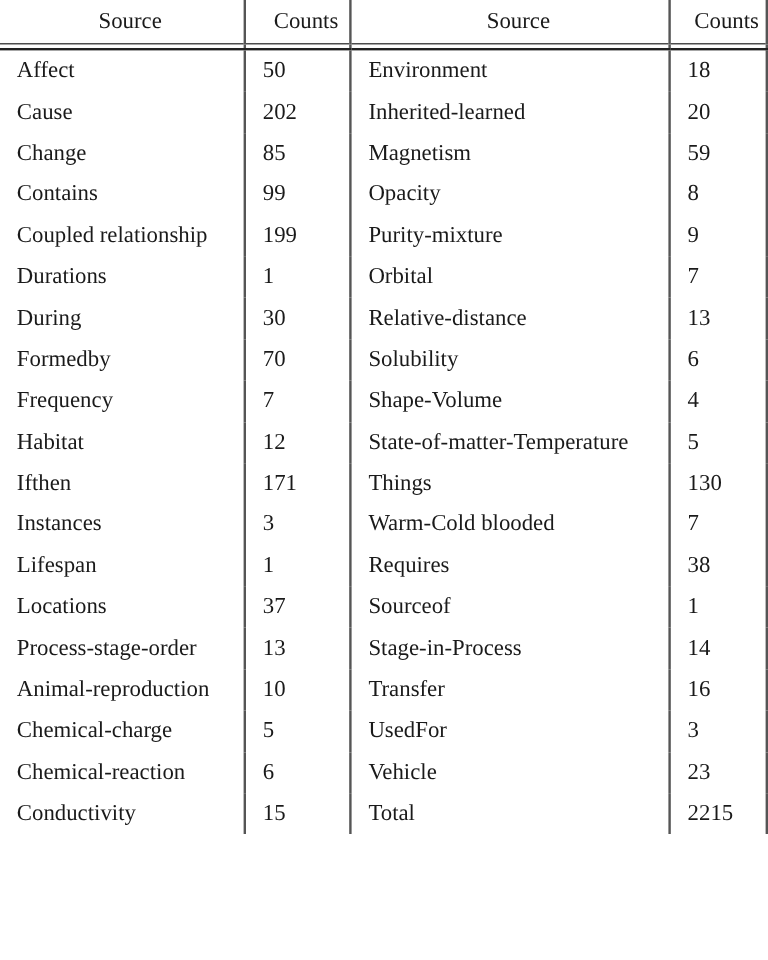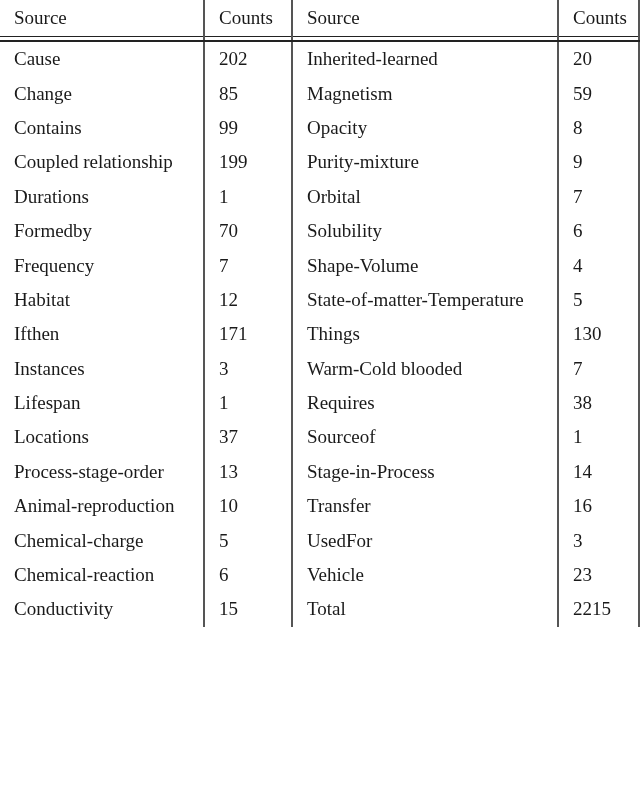--- a/index.html
+++ b/index.html
@@ -1,21 +1,21 @@
 <!DOCTYPE html>
 <html><head>
 <meta charset="utf-8">
 <style>
   html, body { margin: 0; padding: 0; background: #ffffff; }
   body { width: 640px; height: 800px; overflow: hidden; position: relative;
          font-family: "Liberation Serif", "DejaVu Serif", serif; color: #1a1a1a; }
   .tbl { position: absolute; left: 0; top: 0; width: 640px; border-collapse: collapse; table-layout: fixed; }
   .tbl td, .tbl th { font-size: 19px; font-weight: normal; text-align: left; padding: 0 0 0 14px;
                      height: 34.4px; line-height: 34px; white-space: nowrap; overflow: hidden; }
-  .tbl thead th { height: 35px; line-height: 36px; }
+  .tbl thead th { height: 35px; line-height: 36px; text-align: center; }
   .c1 { width: 189px; }
   .c2 { width: 72px; border-left: 2px solid #555; }
   .c3 { width: 250px; border-left: 2px solid #555; }
   .c4 { border-left: 2px solid #555; border-right: 2px solid #555; }
   .tbl thead tr { border-bottom: 1px solid #222; }
   .dbl { height: 0; }
   .dbl td { height: 3px; padding: 0; line-height: 0; border-bottom: 2px solid #222; }
   .bold { font-weight: normal; }
 </style>
 </head>
@@ -31,20 +31,26 @@
     </tr>
   </thead>
   <tbody id="tbody">
     <tr class="dbl">
       <td class="c1"></td>
       <td class="c2"></td>
       <td class="c3"></td>
       <td class="c4"></td>
     </tr>
       <tr>
+        <td class="c1">Affect</td>
+        <td class="c2">50</td>
+        <td class="c3">Environment</td>
+        <td class="c4">18</td>
+      </tr>
+      <tr>
         <td class="c1">Cause</td>
         <td class="c2">202</td>
         <td class="c3">Inherited-learned</td>
         <td class="c4">20</td>
       </tr>
       <tr>
         <td class="c1">Change</td>
         <td class="c2">85</td>
         <td class="c3">Magnetism</td>
         <td class="c4">59</td>
@@ -59,20 +65,26 @@
         <td class="c1">Coupled relationship</td>
         <td class="c2">199</td>
         <td class="c3">Purity-mixture</td>
         <td class="c4">9</td>
       </tr>
       <tr>
         <td class="c1">Durations</td>
         <td class="c2">1</td>
         <td class="c3">Orbital</td>
         <td class="c4">7</td>
+      </tr>
+      <tr>
+        <td class="c1">During</td>
+        <td class="c2">30</td>
+        <td class="c3">Relative-distance</td>
+        <td class="c4">13</td>
       </tr>
       <tr>
         <td class="c1">Formedby</td>
         <td class="c2">70</td>
         <td class="c3">Solubility</td>
         <td class="c4">6</td>
       </tr>
       <tr>
         <td class="c1">Frequency</td>
         <td class="c2">7</td>

